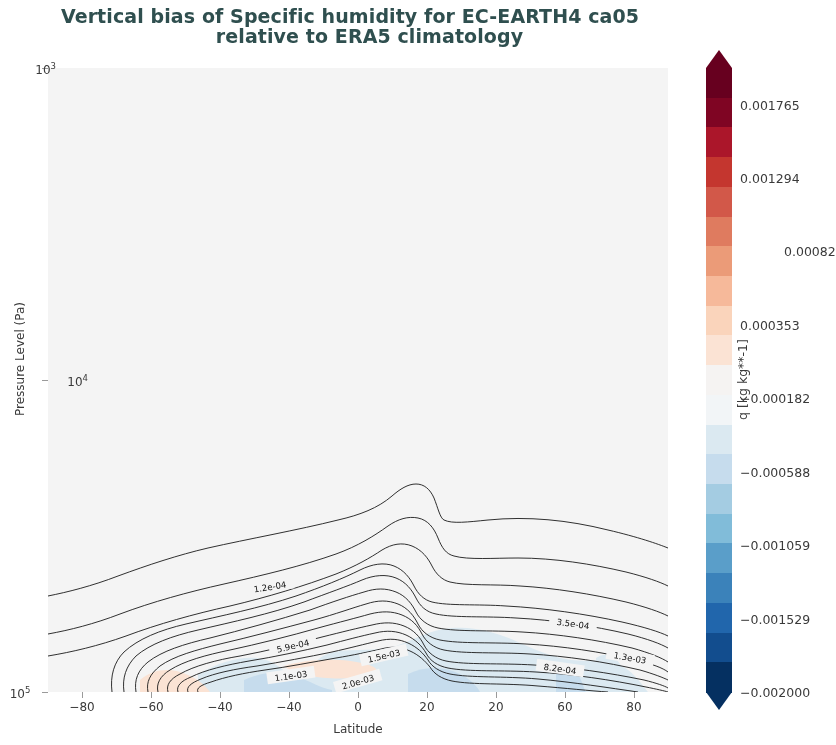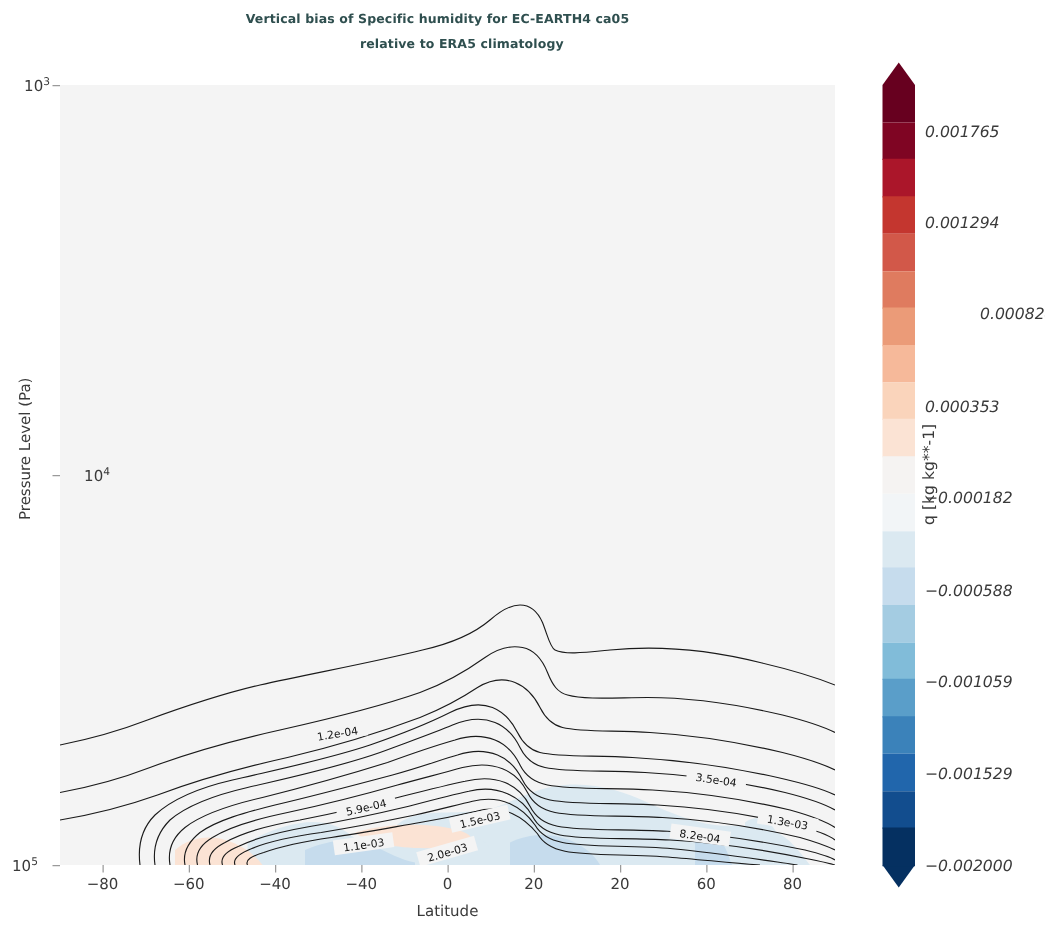--- a/index.html
+++ b/index.html
@@ -6,21 +6,21 @@
   body{
     width:836px;height:745px;position:relative;overflow:hidden;
     font-family:"DejaVu Sans","Liberation Sans",sans-serif;
     -webkit-font-smoothing:antialiased;
   }
   .fig{position:absolute;inset:0;}
 
   
   #title{
     position:absolute;left:0;top:6px;width:700px;
-    text-align:center;color:#2f4f4f;font-size:10px;line-height:20px;
+    text-align:center;color:#2f4f4f;font-size:19px;line-height:20px;
     font-weight:600;letter-spacing:.1px;
   }
   #title .l2{display:block;padding-left:39px;}
 
   
   #plot{
     position:absolute;left:48px;top:68px;width:620px;height:624px;
     background:#f4f4f4;overflow:hidden;
   }
   #plot svg, #plot .layer{position:absolute;left:0;top:0;width:620px;height:624px;}
@@ -40,21 +40,21 @@
     position:absolute;top:700px;width:60px;margin-left:-30px;
     text-align:center;color:#3a3a3a;font-size:12px;
   }
   .xtickmark{position:absolute;top:692px;width:1px;height:6px;background:#9a9a9a;}
   #xlabel{
     position:absolute;left:48px;top:722px;width:620px;text-align:center;
     color:#3a3a3a;font-size:12px;
   }
 
   
-  #cbar{position:absolute;left:706px;top:68px;width:38px;height:624px;font-style:italic;}
+  #cbar{position:absolute;left:706px;top:68px;width:38px;height:624px;}
   .cband{position:absolute;left:0;width:26px;}
   .carrow{position:absolute;left:0;width:0;height:0;border-left:13px solid transparent;border-right:13px solid transparent;}
   #cb-up{top:-18px;border-bottom:18px solid #67001f;}
   #cb-dn{bottom:-18px;border-top:18px solid #053061;}
   .ctick{position:absolute;left:34px;color:#3a3a3a;font-size:12.5px;white-space:nowrap;transform:translateY(-50%);}
   #cblabel{
     position:absolute;left:735px;top:420px;width:200px;
     transform:rotate(-90deg);transform-origin:left top;
     color:#3a3a3a;font-size:12.5px;white-space:nowrap;
   }
@@ -197,21 +197,21 @@
         </g>
       </g>
     </svg>
   </div>
 
   <div>
     <div class="ytickmark" style="top:68px;"></div>
     <div class="ytickmark" style="top:380px;"></div>
     <div class="ytickmark" style="top:692px;"></div>
 
-    <div class="ylab" style="left:0px;top:61px;">10<sup>3</sup></div>
+    <div class="ylab" style="left:16px;top:61px;">10<sup>3</sup></div>
     <div class="ylab" style="left:0px;top:373px;padding-left:48px;">10<sup>4</sup></div>
     <div class="ylab" style="left:0px;top:685px;text-align:center;">10<sup>5</sup></div>
 
     <div id="ylabel">Pressure Level (Pa)</div>
   </div>
 
   <div>
     <div class="xtickmark" style="left:82px;"></div>
     <div class="xtickmark" style="left:151px;"></div>
     <div class="xtickmark" style="left:220px;"></div>

